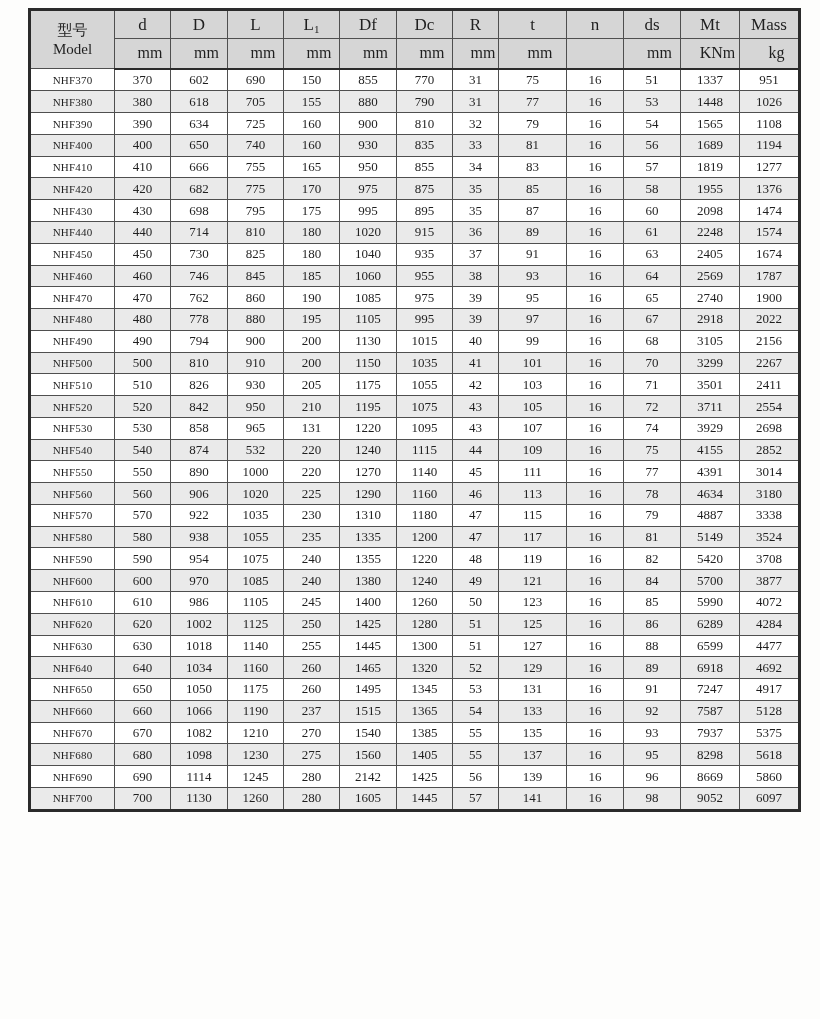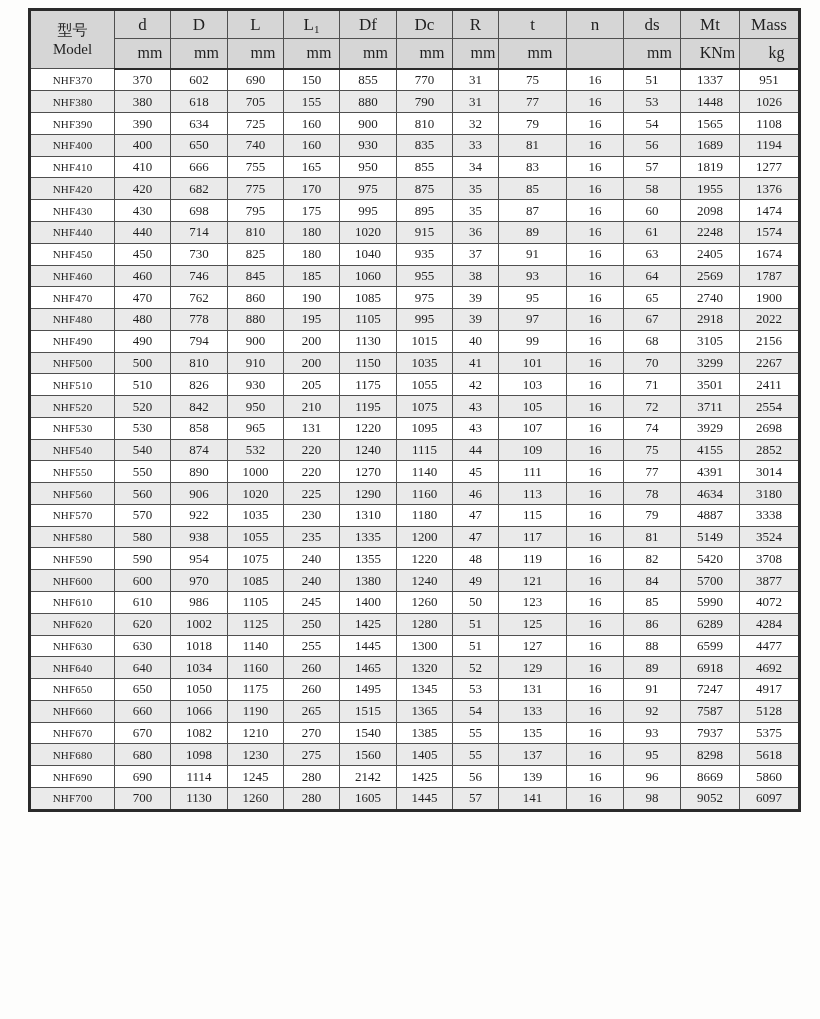--- a/index.html
+++ b/index.html
@@ -573,21 +573,21 @@
           <td>16</td>
           <td>91</td>
           <td>7247</td>
           <td>4917</td>
         </tr>
         <tr class="stripe">
           <td class="model-cell">NHF660</td>
           <td>660</td>
           <td>1066</td>
           <td>1190</td>
-          <td>265</td>
+          <td>237</td>
           <td>1515</td>
           <td>1365</td>
           <td>54</td>
           <td>133</td>
           <td>16</td>
           <td>92</td>
           <td>7587</td>
           <td>5128</td>
         </tr>
         <tr>

